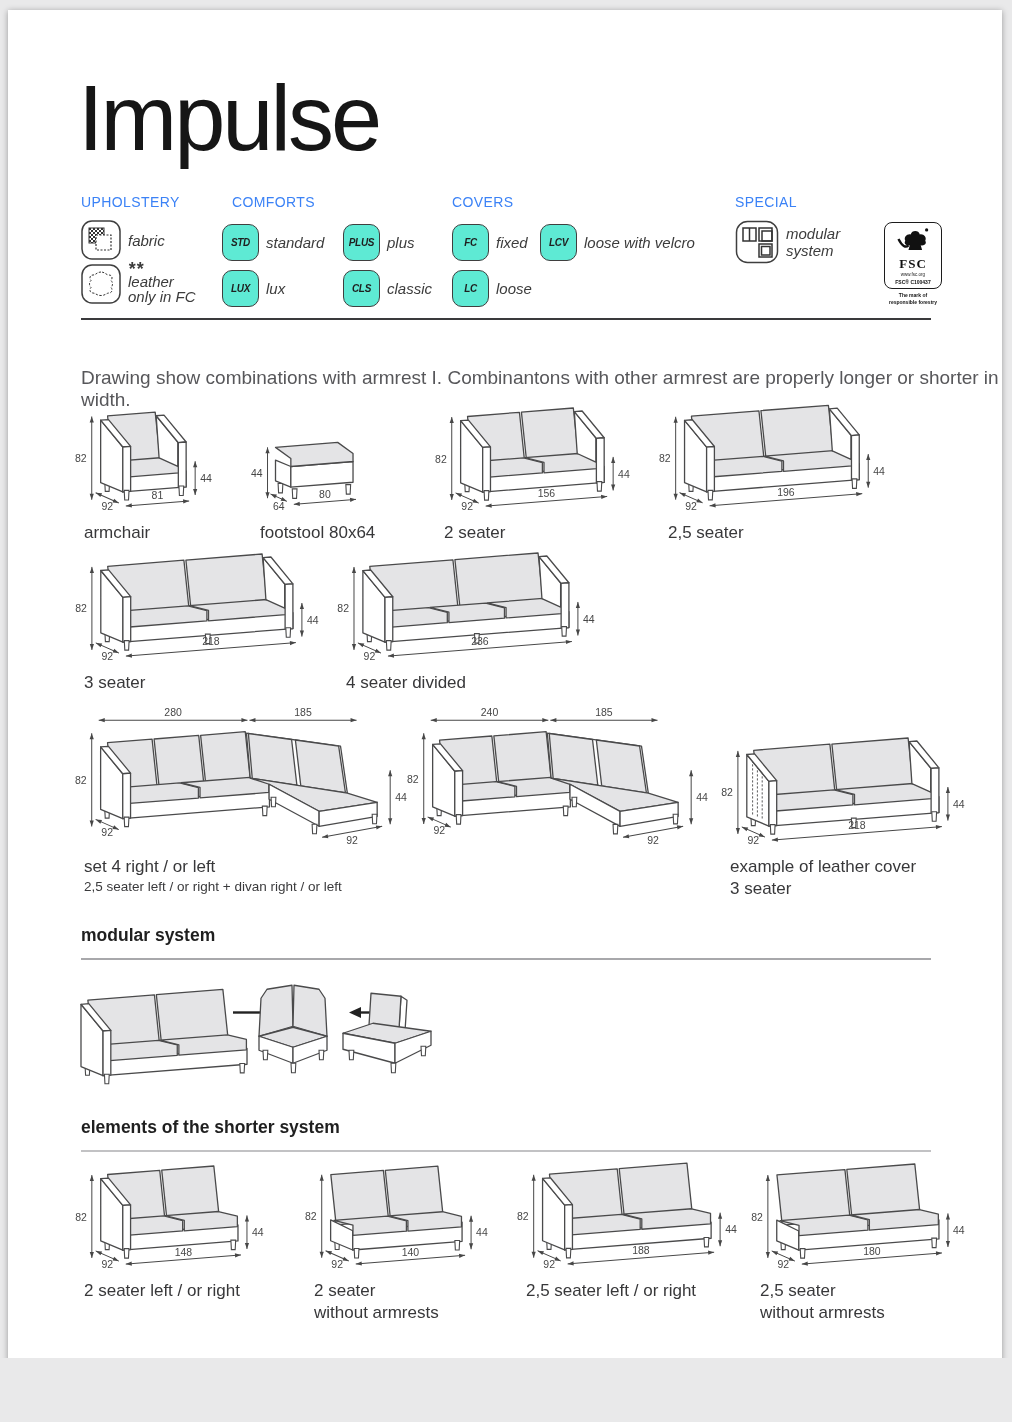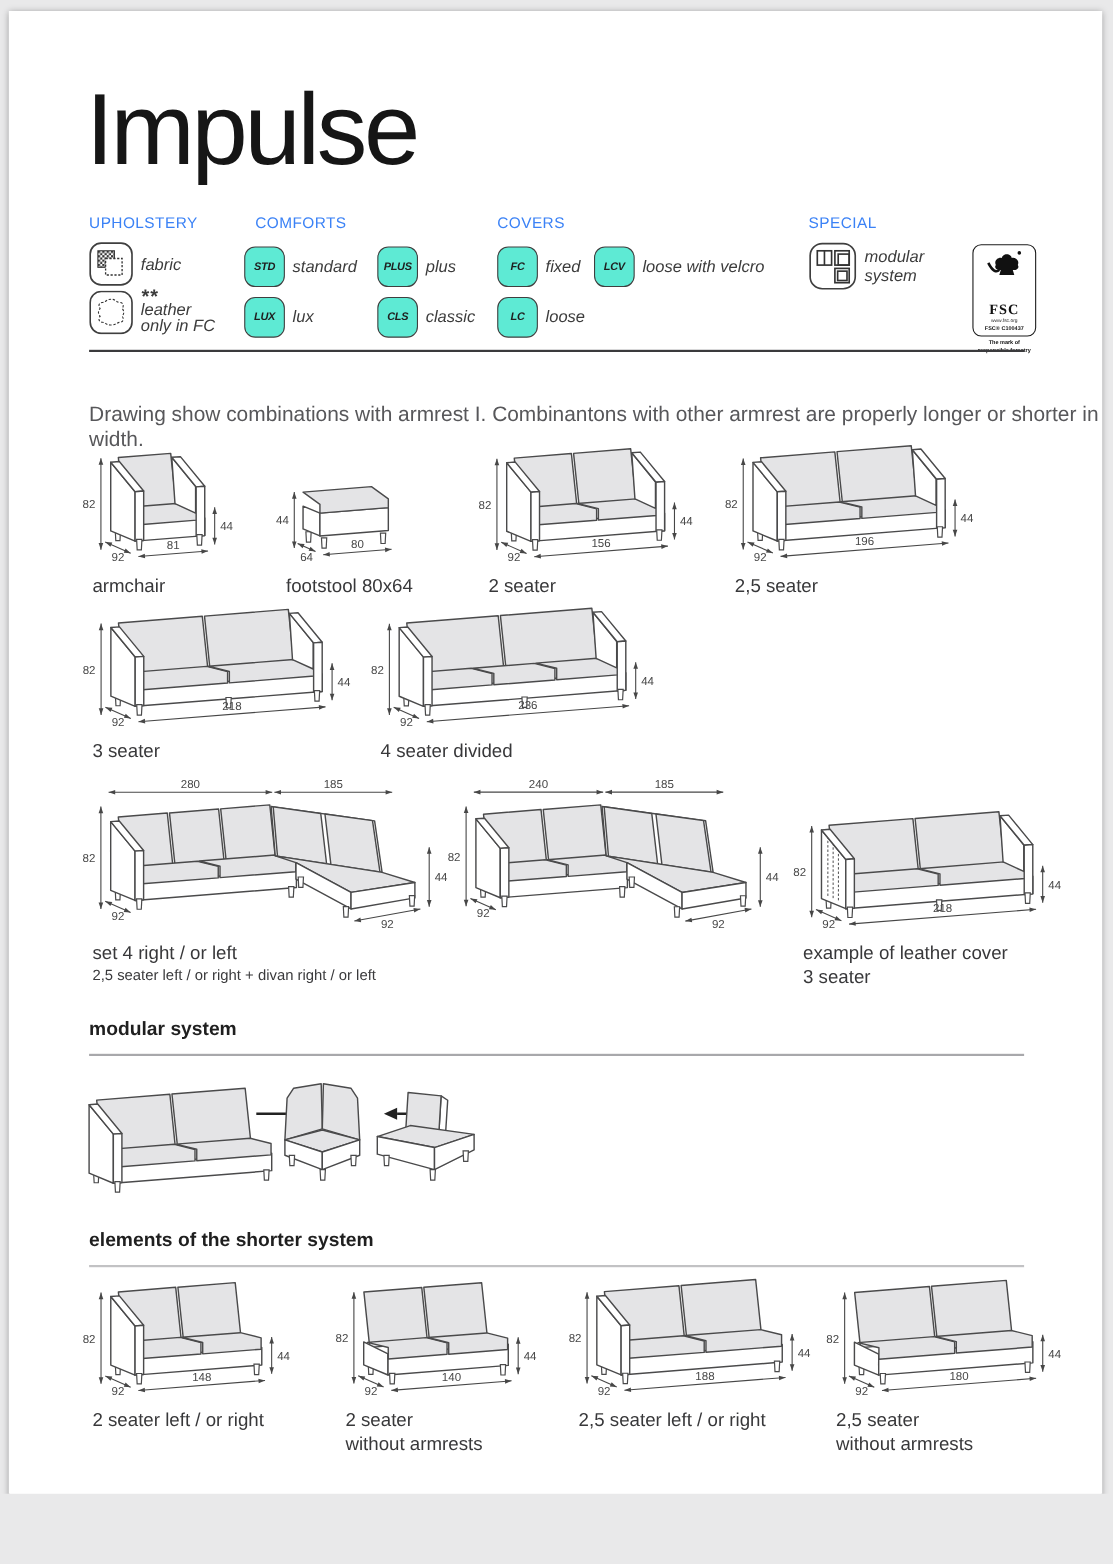--- a/index.html
+++ b/index.html
@@ -26,21 +26,21 @@
   .r2 .draw{height:102px}
   .r3 .draw{height:140px}
   .r4 .draw{height:100px}
   svg.fig{display:block;}
   .cap,.cap2{font-size:17px;color:#38383a;margin:6px 0 0 12px;line-height:22px;}
   .cap2{margin-top:0;}
   .sub{font-size:13.5px;color:#3a3a3c;margin:1px 0 0 12px;}
   .cap:empty,.cap2:empty,.sub:empty{display:none;}
   .fsc-box{width:58px;border:1.7px solid #1c1c1c;border-radius:8px;background:#fff;
            text-align:center;padding:3px 0 3px;box-sizing:border-box;}
-  .fsc-name{font-family:"Liberation Serif",serif;font-weight:bold;font-size:13px;letter-spacing:1px;color:#111;margin-top:16px;}
+  .fsc-name{font-family:"Liberation Serif",serif;font-weight:bold;font-size:13px;letter-spacing:1px;color:#111;}
   .fsc-site{font-size:4.5px;color:#222;}
   .fsc-lic{font-size:5px;font-weight:bold;margin-top:2px;color:#111;}
   .fsc-tag{font-size:5px;font-weight:bold;text-align:center;margin-top:3px;line-height:1.35;color:#111;width:58px;}
 </style>
 </head>
 <body>
 
 <div class="stage">
 <div class="page">
 

